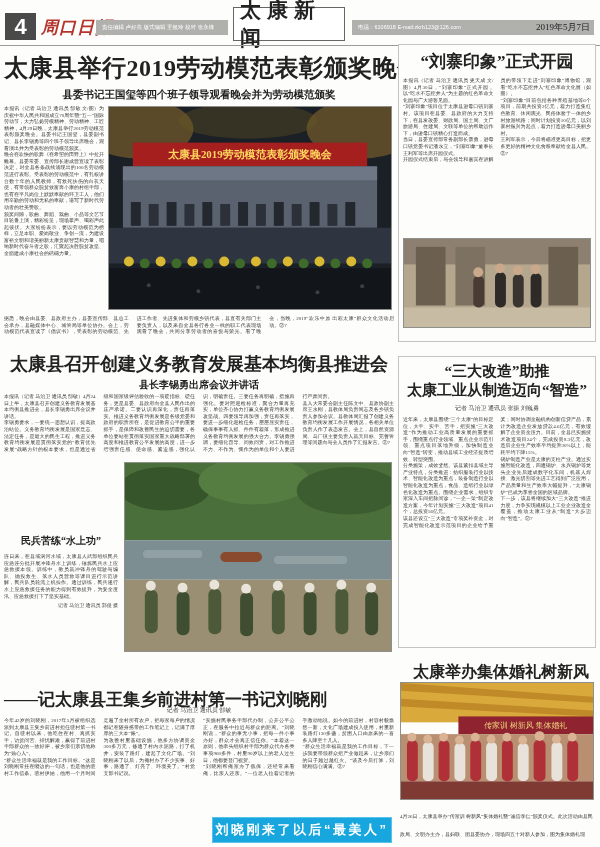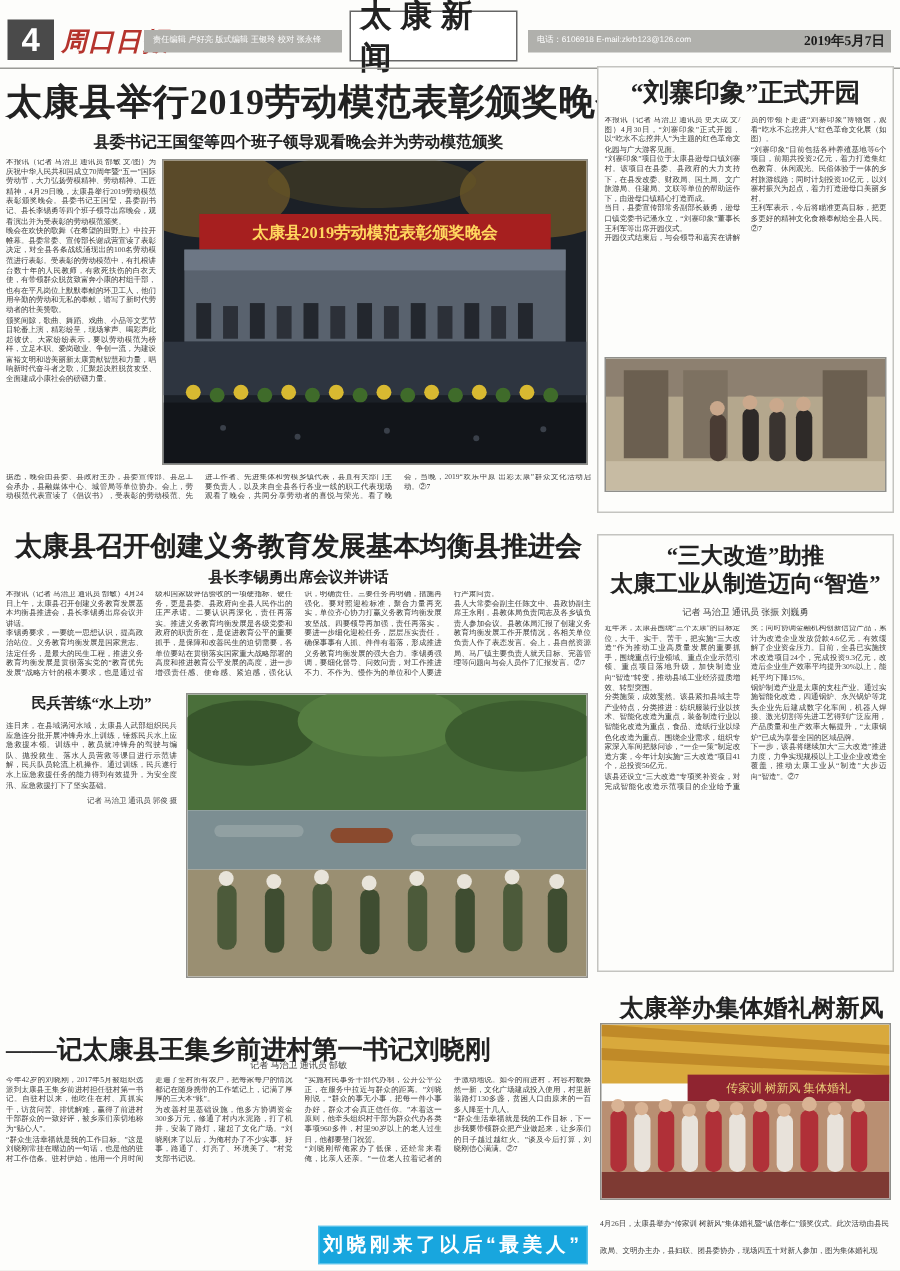--- a/index.html
+++ b/index.html
@@ -11,21 +11,21 @@
   .masthead{position:absolute;left:0;top:0;width:600px;height:46px;}
   .pagenum{position:absolute;left:5px;top:13px;width:31px;height:27px;background:#4a4a4a;color:#fff;
            font-family:"Liberation Sans",sans-serif;font-weight:bold;font-size:22px;line-height:27px;text-align:center;}
   .papername{position:absolute;left:41px;top:16px;font-size:17px;font-weight:bold;color:#b5342d;
              font-style:italic;letter-spacing:1px;white-space:nowrap;}
   .graybar{position:absolute;top:20px;height:15px;background:#b0b0ac;color:#fff;
            font-size:5.5px;line-height:15px;padding:0 6px;white-space:nowrap;overflow:hidden;
            font-family:"Liberation Sans",sans-serif;}
   .graybar.gl{left:96px;width:132px;}
   .graybar.gr{left:352px;width:242px;}
-  .issuedate{position:absolute;right:4px;top:0;color:#1c1c1c;font-weight:bold;font-size:9px;line-height:15px;
+  .issuedate{position:absolute;right:4px;top:0;color:#1c1c1c;font-weight:normal;font-size:9px;line-height:15px;
              font-family:"Liberation Serif",serif;}
   .sectionbox{position:absolute;left:233px;top:7px;width:112px;height:34px;border:1px solid #666;
               background:#fff;display:flex;align-items:center;justify-content:center;}
   .sectionbox span{font-size:21px;font-weight:bold;letter-spacing:6px;padding-left:6px;}
   .mastrule{position:absolute;left:0;top:45px;width:600px;height:1px;background:#9a9a96;}
 
   
   .bodytext{font-size:5px;line-height:6.6px;text-align:justify;color:#3a3a3a;white-space:pre-line;}
   .byline{font-size:6px;color:#444;text-align:center;}
   .photo{border:1px solid #8f8f8b;display:block;}
@@ -38,21 +38,21 @@
   .lead-photo{position:absolute;left:108px;top:106px;width:284px;height:204px;}
   .lead-caption{position:absolute;left:4px;top:316px;width:390px;height:34px;column-count:3;column-gap:8px;overflow:hidden;}
 
   
   .edu-head{position:absolute;left:4px;top:352px;width:390px;text-align:center;font-size:18px;font-weight:bold;white-space:nowrap;}
   .edu-sub{position:absolute;left:4px;top:378px;width:390px;text-align:center;font-size:10px;font-weight:bold;}
   .edu-body{position:absolute;left:4px;top:394px;width:390px;height:62px;column-count:4;column-gap:8px;overflow:hidden;}
 
   
   .mil-col{position:absolute;left:4px;top:462px;width:114px;height:190px;}
-  .mil-title{text-align:center;font-size:10px;font-weight:bold;}
+  .mil-title{margin-top:72px;text-align:center;font-size:10px;font-weight:bold;}
   .mil-body{margin-top:6px;}
   .mil-byline{text-align:right;font-size:5px;color:#444;margin-top:2px;}
   .mil-photo{position:absolute;left:124px;top:462px;width:268px;height:190px;}
 
   
   .sec-head{position:absolute;left:4px;top:658px;width:390px;text-align:center;font-size:21px;font-weight:bold;white-space:nowrap;}
   .sec-sub{position:absolute;left:4px;top:688px;width:390px;text-align:left;font-size:17px;font-weight:bold;}
   .sec-byline{position:absolute;left:4px;top:706px;width:390px;}
   .sec-body{position:absolute;left:4px;top:718px;width:390px;height:127px;column-count:4;column-gap:8px;overflow:hidden;}
   .banner{position:absolute;left:212px;top:817px;width:180px;height:26px;background:#18a6de;

